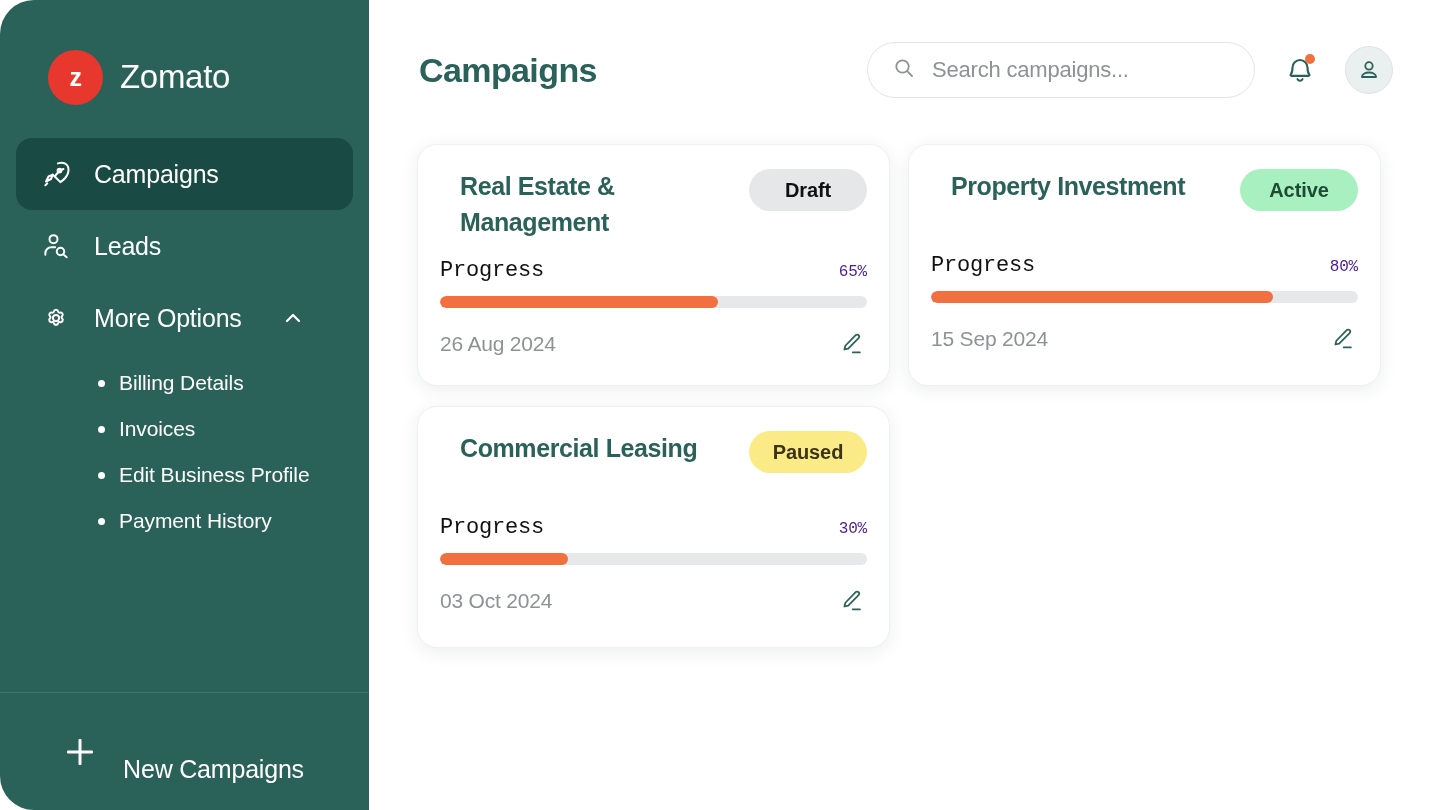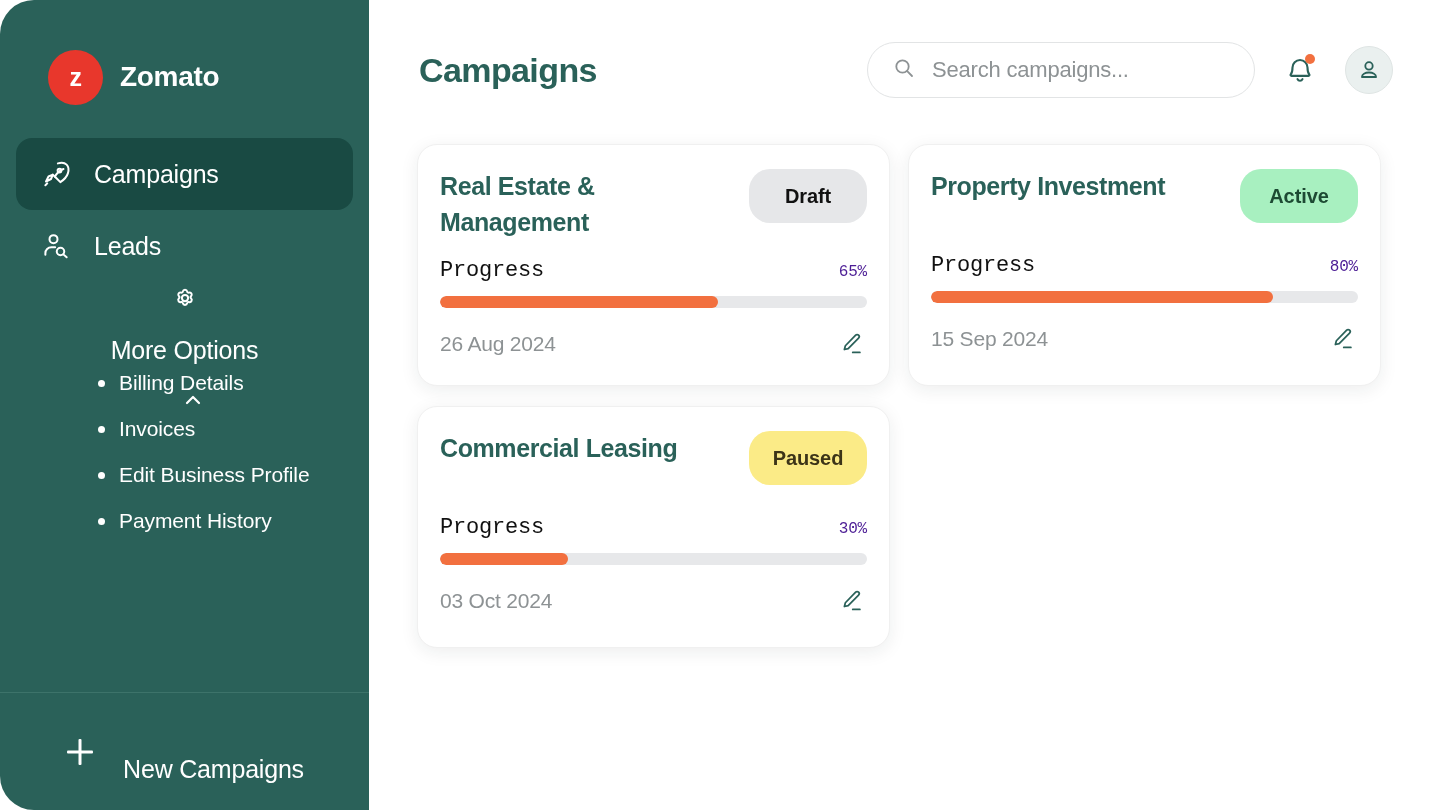--- a/index.html
+++ b/index.html
@@ -52,22 +52,22 @@
     align-items: center;
     justify-content: center;
     font-size: 25px;
     font-weight: bold;
     letter-spacing: -0.5px;
     flex: none;
   }
 
   .brand-name {
     color: #ffffff;
-    font-size: 28px;
-    font-weight: 700;
+    font-size: 33px;
+    font-weight: 400;
     letter-spacing: -0.3px;
   }
 
   .nav {
     padding: 32px 16px 0 16px;
     flex: 1 1 auto;
   }
 
   .nav-item {
     display: flex;
@@ -93,21 +93,21 @@
     justify-content: center;
   }
 
   .nav-label {
     font-size: 25px;
     font-weight: 500;
     letter-spacing: -0.2px;
     color: #ffffff;
   }
 
-  .nav-item.collapser { justify-content: flex-start; flex-direction: column; }
+  .nav-item.collapser { justify-content: flex-start; }
 
   .chevron {
     margin-left: 16px;
     width: 26px;
     height: 26px;
     display: flex;
     align-items: center;
     justify-content: center;
     flex: none;
   }
@@ -276,35 +276,36 @@
     padding: 24px 22px 22px 22px;
     display: flex;
     flex-direction: column;
   }
 
   .card-head {
     display: flex;
     align-items: flex-start;
     gap: 12px;
     min-height: 66px;
+    margin-left: 20px;
   }
 
   .card-title {
     font-size: 25px;
     font-weight: bold;
     color: #2a6159;
     line-height: 1.42;
     letter-spacing: -0.4px;
     max-width: 300px;
   }
 
   .badge {
     margin-left: auto;
     flex: none;
-    height: 54px;
+    height: 42px;
     min-width: 118px;
     padding: 8px 22px;
     border-radius: 21px;
     display: flex;
     align-items: center;
     justify-content: center;
     font-size: 20px;
     font-weight: 600;
     letter-spacing: -0.1px;
   }

